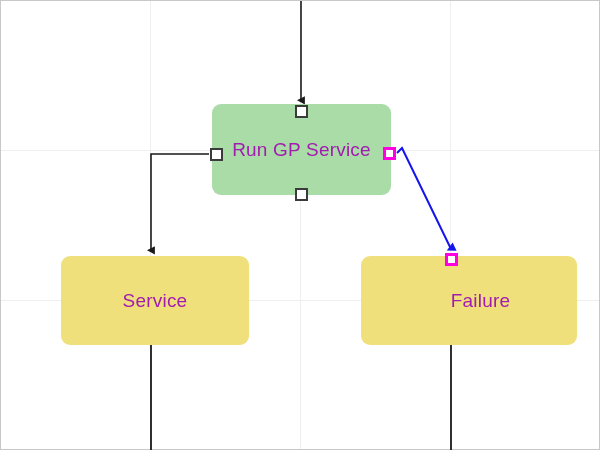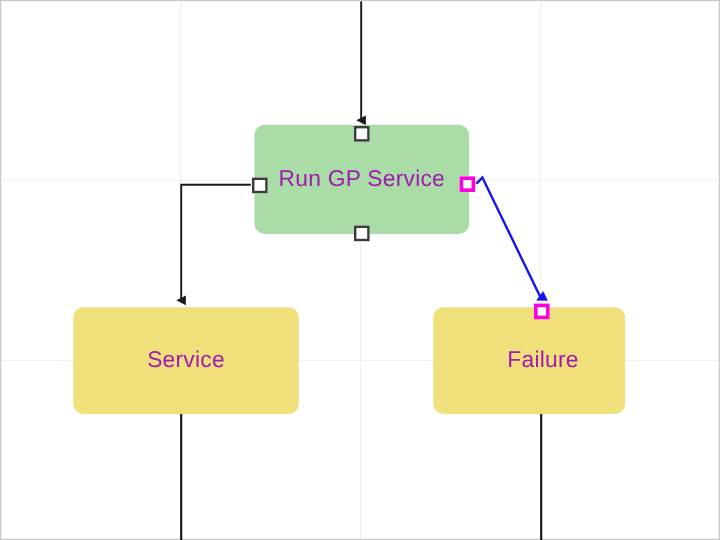--- a/index.html
+++ b/index.html
@@ -74,18 +74,18 @@
   </div>
   <div class="port" style="left:293.5px;top:103.5px;"></div>
   <div class="port" style="left:208.5px;top:146.5px;"></div>
   <div class="port" style="left:293.5px;top:187px;"></div>
   <div class="port sel" style="left:381.5px;top:145.5px;"></div>
 
   <div class="node node-yellow" style="left:60px;top:255px;width:188px;height:89px;">
     <span>Service</span>
   </div>
 
-  <div class="node node-yellow" style="left:360px;top:255px;width:160px;height:89px;padding-left:23px;">
+  <div class="node node-yellow" style="left:360px;top:255px;width:216px;height:89px;padding-left:23px;">
     <span>Failure</span>
   </div>
   <div class="port sel" style="left:443.5px;top:251.5px;"></div>
 
 </div>
 
 </body></html>

